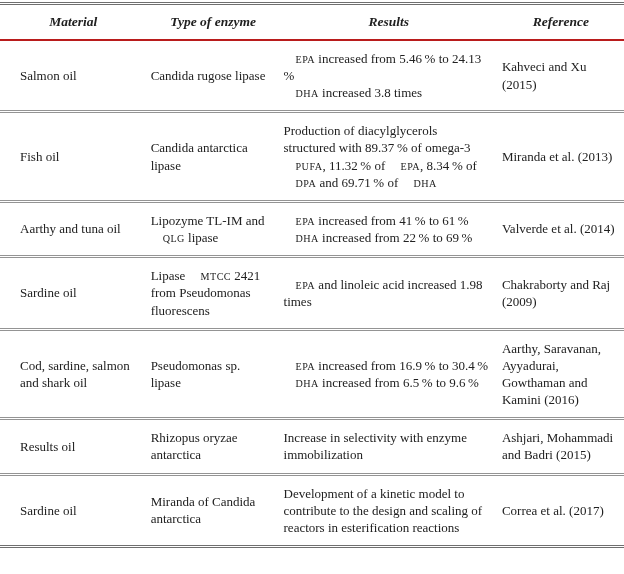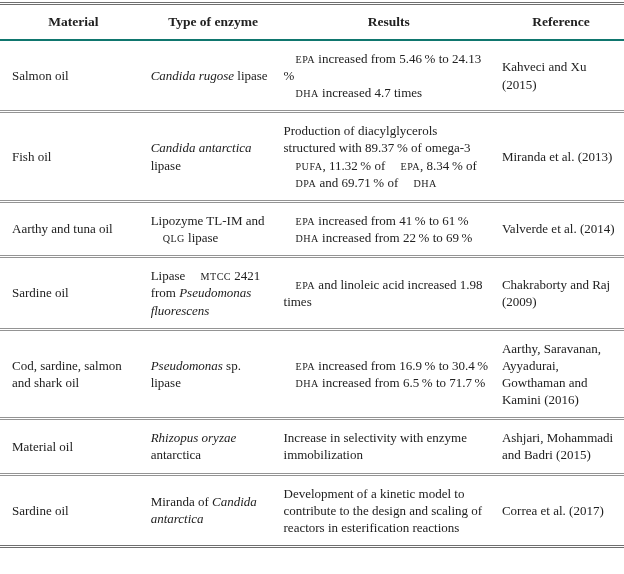--- a/index.html
+++ b/index.html
@@ -16,31 +16,32 @@
     border-bottom:3px double #6f6f6f;
     font-size:13px;line-height:1.32;
   }
   col.c-material{width:23.5%;}
   col.c-enzyme{width:21.3%;}
   col.c-results{width:35.0%;}
   col.c-reference{width:20.2%;}
   thead th{
     font-weight:bold;text-align:center;
     padding:8px 4px;font-size:13.5px;
-    border-bottom:2px solid #0f766e;
+    border-bottom:2px solid #b91c1c;
+    font-style:italic;
   }
   tbody tr{border-bottom:3px double #949494;}
   tbody tr:last-child{border-bottom:none;}
   td{
     vertical-align:middle;
     padding:9px 6px 9px 4px;
     word-wrap:break-word;
   }
-  td[data-name="cell-material"]{padding-left:12px;}
-  .it{font-style:italic;}
+  td[data-name="cell-material"]{padding-left:20px;}
+  .it{}
   .sc{
     text-transform:uppercase;
     font-size:0.78em;
     letter-spacing:0.045em;
     margin-left:12px;
   }
   .text-line{margin:0;}
 </style>
 </head>
 <body>
@@ -64,21 +65,21 @@
     <tbody data-name="table-body">
         <tr data-name="table-row">
           <td data-name="cell-material">
             <div class="text-line" data-name="text-line"><span class="" data-name="text">Salmon oil</span></div>
           </td>
           <td data-name="cell-enzyme">
             <div class="text-line" data-name="text-line"><span class="it" data-name="species-name">Candida rugose</span><span class="" data-name="text"> lipase</span></div>
           </td>
           <td data-name="cell-results">
             <div class="text-line" data-name="text-line"><span class="sc" data-name="abbreviation">EPA</span><span class="" data-name="text"> increased from 5.46 % to 24.13 %</span></div>
-            <div class="text-line" data-name="text-line"><span class="sc" data-name="abbreviation">DHA</span><span class="" data-name="text"> increased 4.7 times</span></div>
+            <div class="text-line" data-name="text-line"><span class="sc" data-name="abbreviation">DHA</span><span class="" data-name="text"> increased 3.8 times</span></div>
           </td>
           <td data-name="cell-reference">
             <div class="text-line" data-name="text-line"><span class="" data-name="text">Kahveci and Xu (2015)</span></div>
           </td>
         </tr>
         <tr data-name="table-row">
           <td data-name="cell-material">
             <div class="text-line" data-name="text-line"><span class="" data-name="text">Fish oil</span></div>
           </td>
           <td data-name="cell-enzyme">
@@ -122,29 +123,29 @@
         </tr>
         <tr data-name="table-row">
           <td data-name="cell-material">
             <div class="text-line" data-name="text-line"><span class="" data-name="text">Cod, sardine, salmon and shark oil</span></div>
           </td>
           <td data-name="cell-enzyme">
             <div class="text-line" data-name="text-line"><span class="it" data-name="species-name">Pseudomonas</span><span class="" data-name="text"> sp. lipase</span></div>
           </td>
           <td data-name="cell-results">
             <div class="text-line" data-name="text-line"><span class="sc" data-name="abbreviation">EPA</span><span class="" data-name="text"> increased from 16.9 % to 30.4 %</span></div>
-            <div class="text-line" data-name="text-line"><span class="sc" data-name="abbreviation">DHA</span><span class="" data-name="text"> increased from 6.5 % to 71.7 %</span></div>
+            <div class="text-line" data-name="text-line"><span class="sc" data-name="abbreviation">DHA</span><span class="" data-name="text"> increased from 6.5 % to 9.6 %</span></div>
           </td>
           <td data-name="cell-reference">
             <div class="text-line" data-name="text-line"><span class="" data-name="text">Aarthy, Saravanan, Ayyadurai, Gowthaman and Kamini (2016)</span></div>
           </td>
         </tr>
         <tr data-name="table-row">
           <td data-name="cell-material">
-            <div class="text-line" data-name="text-line"><span class="" data-name="text">Material oil</span></div>
+            <div class="text-line" data-name="text-line"><span class="" data-name="text">Results oil</span></div>
           </td>
           <td data-name="cell-enzyme">
             <div class="text-line" data-name="text-line"><span class="it" data-name="species-name">Rhizopus oryzae</span><span class="" data-name="text"> antarctica</span></div>
           </td>
           <td data-name="cell-results">
             <div class="text-line" data-name="text-line"><span class="" data-name="text">Increase in selectivity with enzyme immobilization</span></div>
           </td>
           <td data-name="cell-reference">
             <div class="text-line" data-name="text-line"><span class="" data-name="text">Ashjari, Mohammadi and Badri (2015)</span></div>
           </td>

